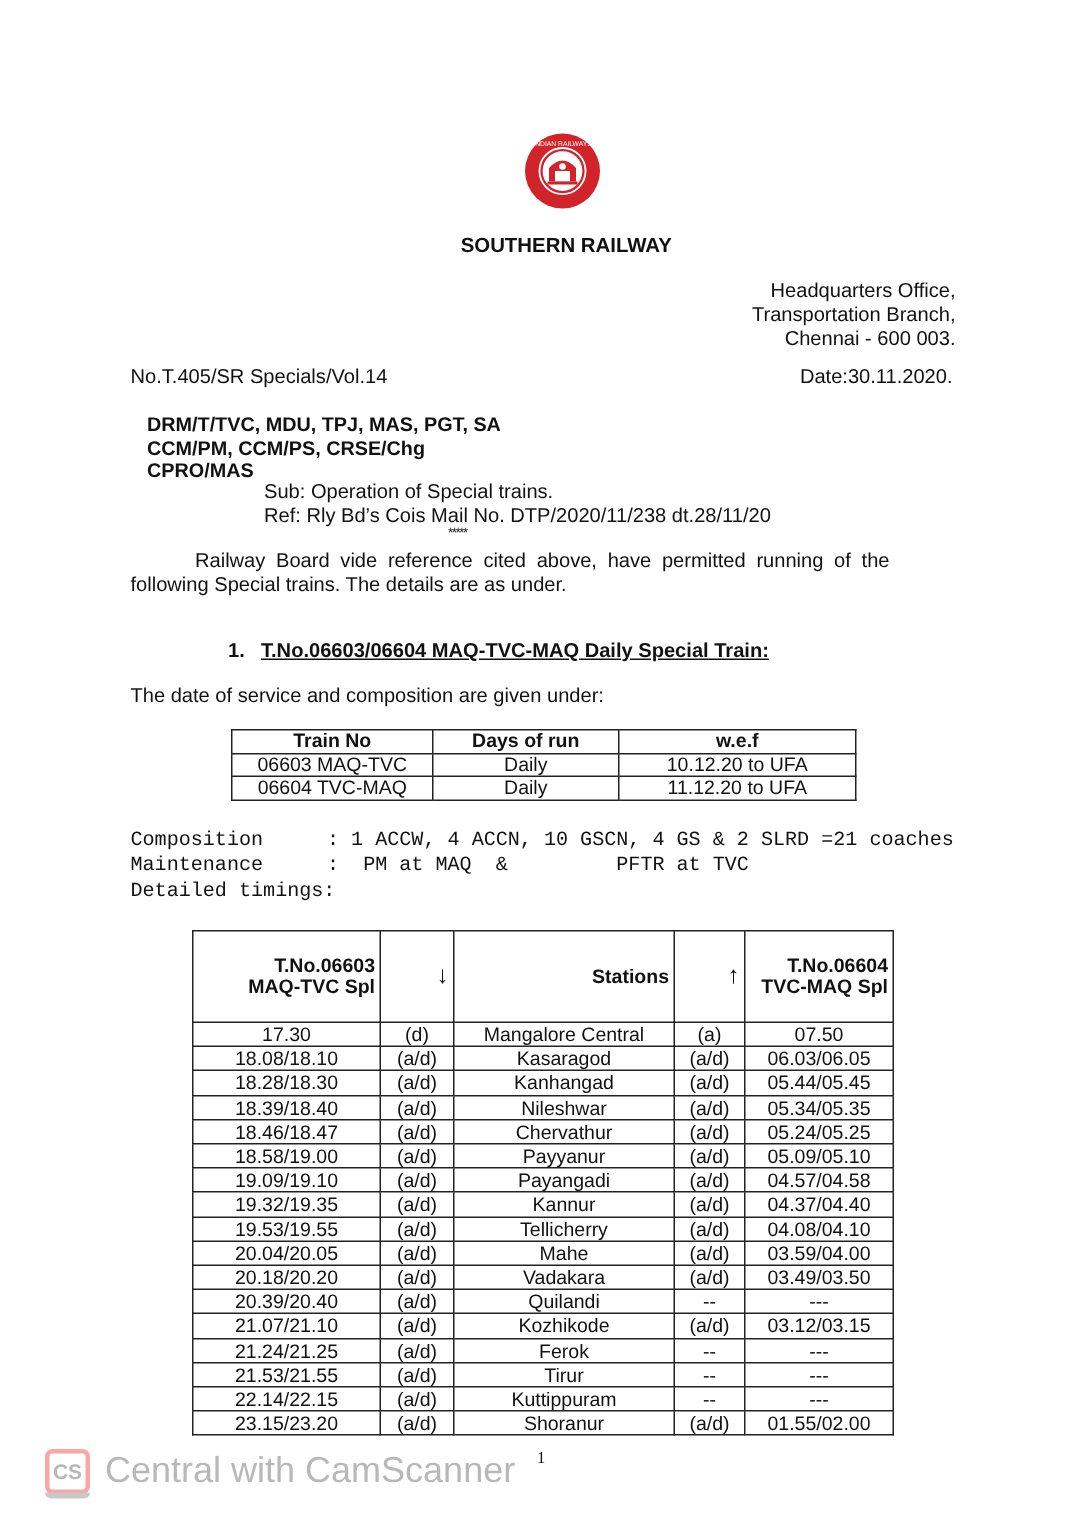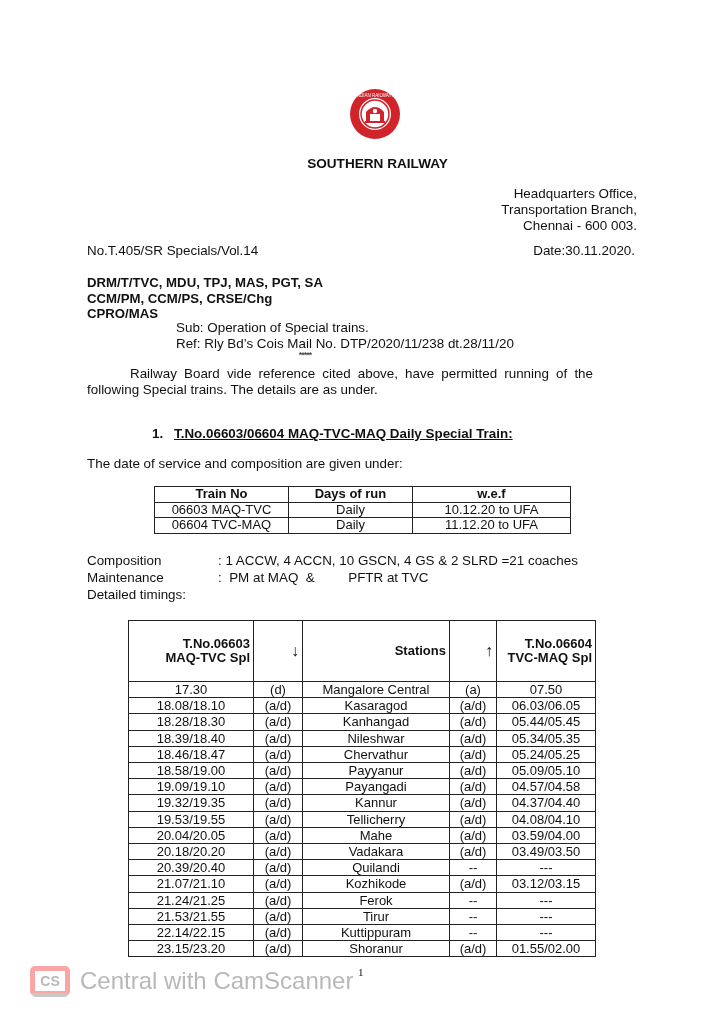--- a/index.html
+++ b/index.html
@@ -6,42 +6,42 @@
   body {
     width: 725px; height: 1024px; background: #ffffff; position: relative; overflow: hidden;
     font-family: "Liberation Sans", sans-serif; color: #111; font-size: 13.4px;
   }
   .abs { position: absolute; }
   .logo { left: 349px; top: 88px; width: 52px; height: 52px; }
   .org-title { left: 0; width: 755px; top: 156px; text-align: center; font-weight: bold; font-size: 13.6px; }
   .address { right: 88px; top: 186px; text-align: right; line-height: 16px; font-size: 13.4px; }
   .refno { left: 87px; top: 243px; }
   .date { right: 90px; top: 243px; }
-  .addressees { left: 87px; top: 275px; font-weight: bold; line-height: 15.5px; font-size: 13.2px; }
+  .addressees { left: 98px; top: 275px; font-weight: bold; line-height: 15.5px; font-size: 13.2px; }
   .subject { left: 176px; top: 320px; line-height: 15.5px; }
   .stars { left: 0; width: 610px; top: 350px; text-align: center; font-size: 9px; letter-spacing: -1px; line-height: 10px; }
   .body-para { left: 87px; top: 366px; width: 506px; line-height: 15.5px; text-align: justify; }
   .body-para .indent { display: inline-block; width: 43px; }
   .section-heading { left: 152px; top: 426px; font-weight: bold; font-size: 13.4px; }
   .section-heading .num { display: inline-block; width: 22px; }
   .section-heading .txt { text-decoration: underline; }
   .intro { left: 87px; top: 456px; }
   table { border-collapse: collapse; }
   table td, table th { border: 1px solid #222; padding: 0 4px; font-size: 13px; line-height: 14.5px; }
   .svc-table { left: 154px; top: 486px; width: 417px; }
   .svc-table th { font-weight: bold; text-align: center; }
   .svc-table td.c { text-align: center; }
   .svc-table td.l { text-align: center; }
-  .comp { left: 87px; top: 552px; line-height: 17px; }
+  .comp { left: 87px; top: 552px; line-height: 17px; font-family: Liberation Mono, monospace; }
   .comp .lbl { display: inline-block; width: 131px; }
   .timing-table { left: 128px; top: 620px; width: 468px; }
   .timing-table th { font-weight: bold; text-align: right; line-height: 14px; padding: 16px 3px; }
   .timing-table td { text-align: center; line-height: 15.2px; padding: 0 3px; }
   .watermark { left: 30px; top: 966px; color: #b8b8b8; font-size: 24px; display: flex; align-items: center; gap: 10px; }
-  .cs-box { width: 40px; height: 30px; border: 5px solid #fca5a5; border-radius: 5px; box-sizing: border-box;
+  .cs-box { width: 30px; height: 30px; border: 3px solid #fca5a5; border-radius: 5px; box-sizing: border-box;
             font-weight: bold; font-size: 14px; display: flex; align-items: center; justify-content: center; color: #b8b8b8; position: relative; }
   .cs-box::after { content: ""; position: absolute; left: -3px; right: -3px; bottom: -6px; height: 4px; background: #c8c8c8; border-radius: 0 0 4px 4px; }
   .page-num { left: 358px; top: 966px; font-size: 11px; font-family: "Liberation Serif", serif; color: #111; }
 </style>
 </head>
 <body>
 
 <div class="abs logo">
   <svg width="52" height="52" viewBox="0 0 52 52">
     <circle cx="26" cy="26" r="25" fill="#d0232a"></circle>

